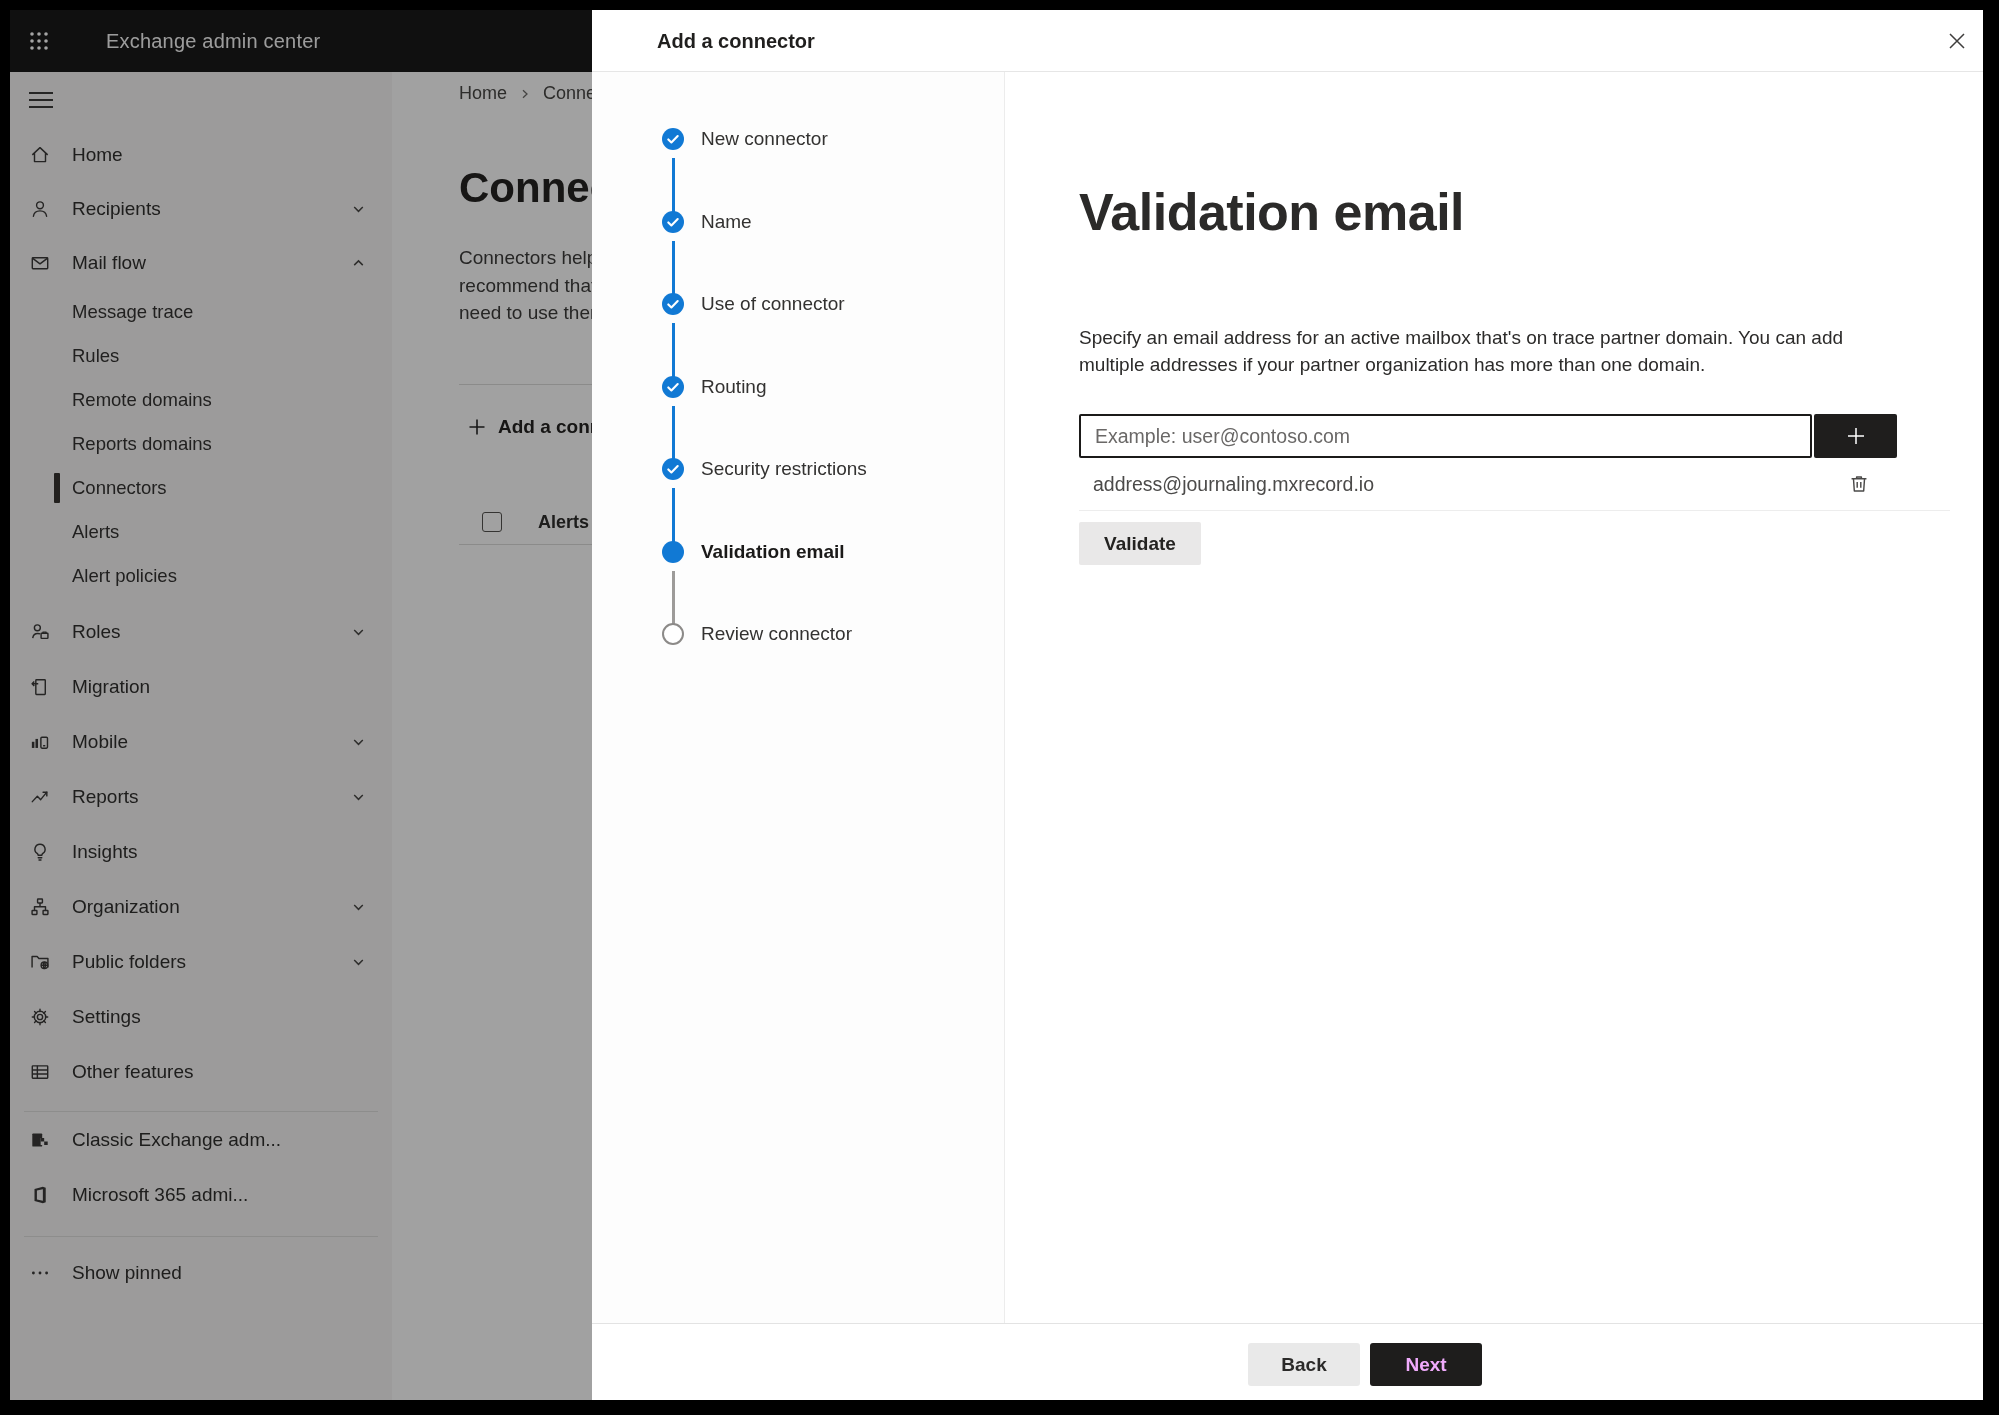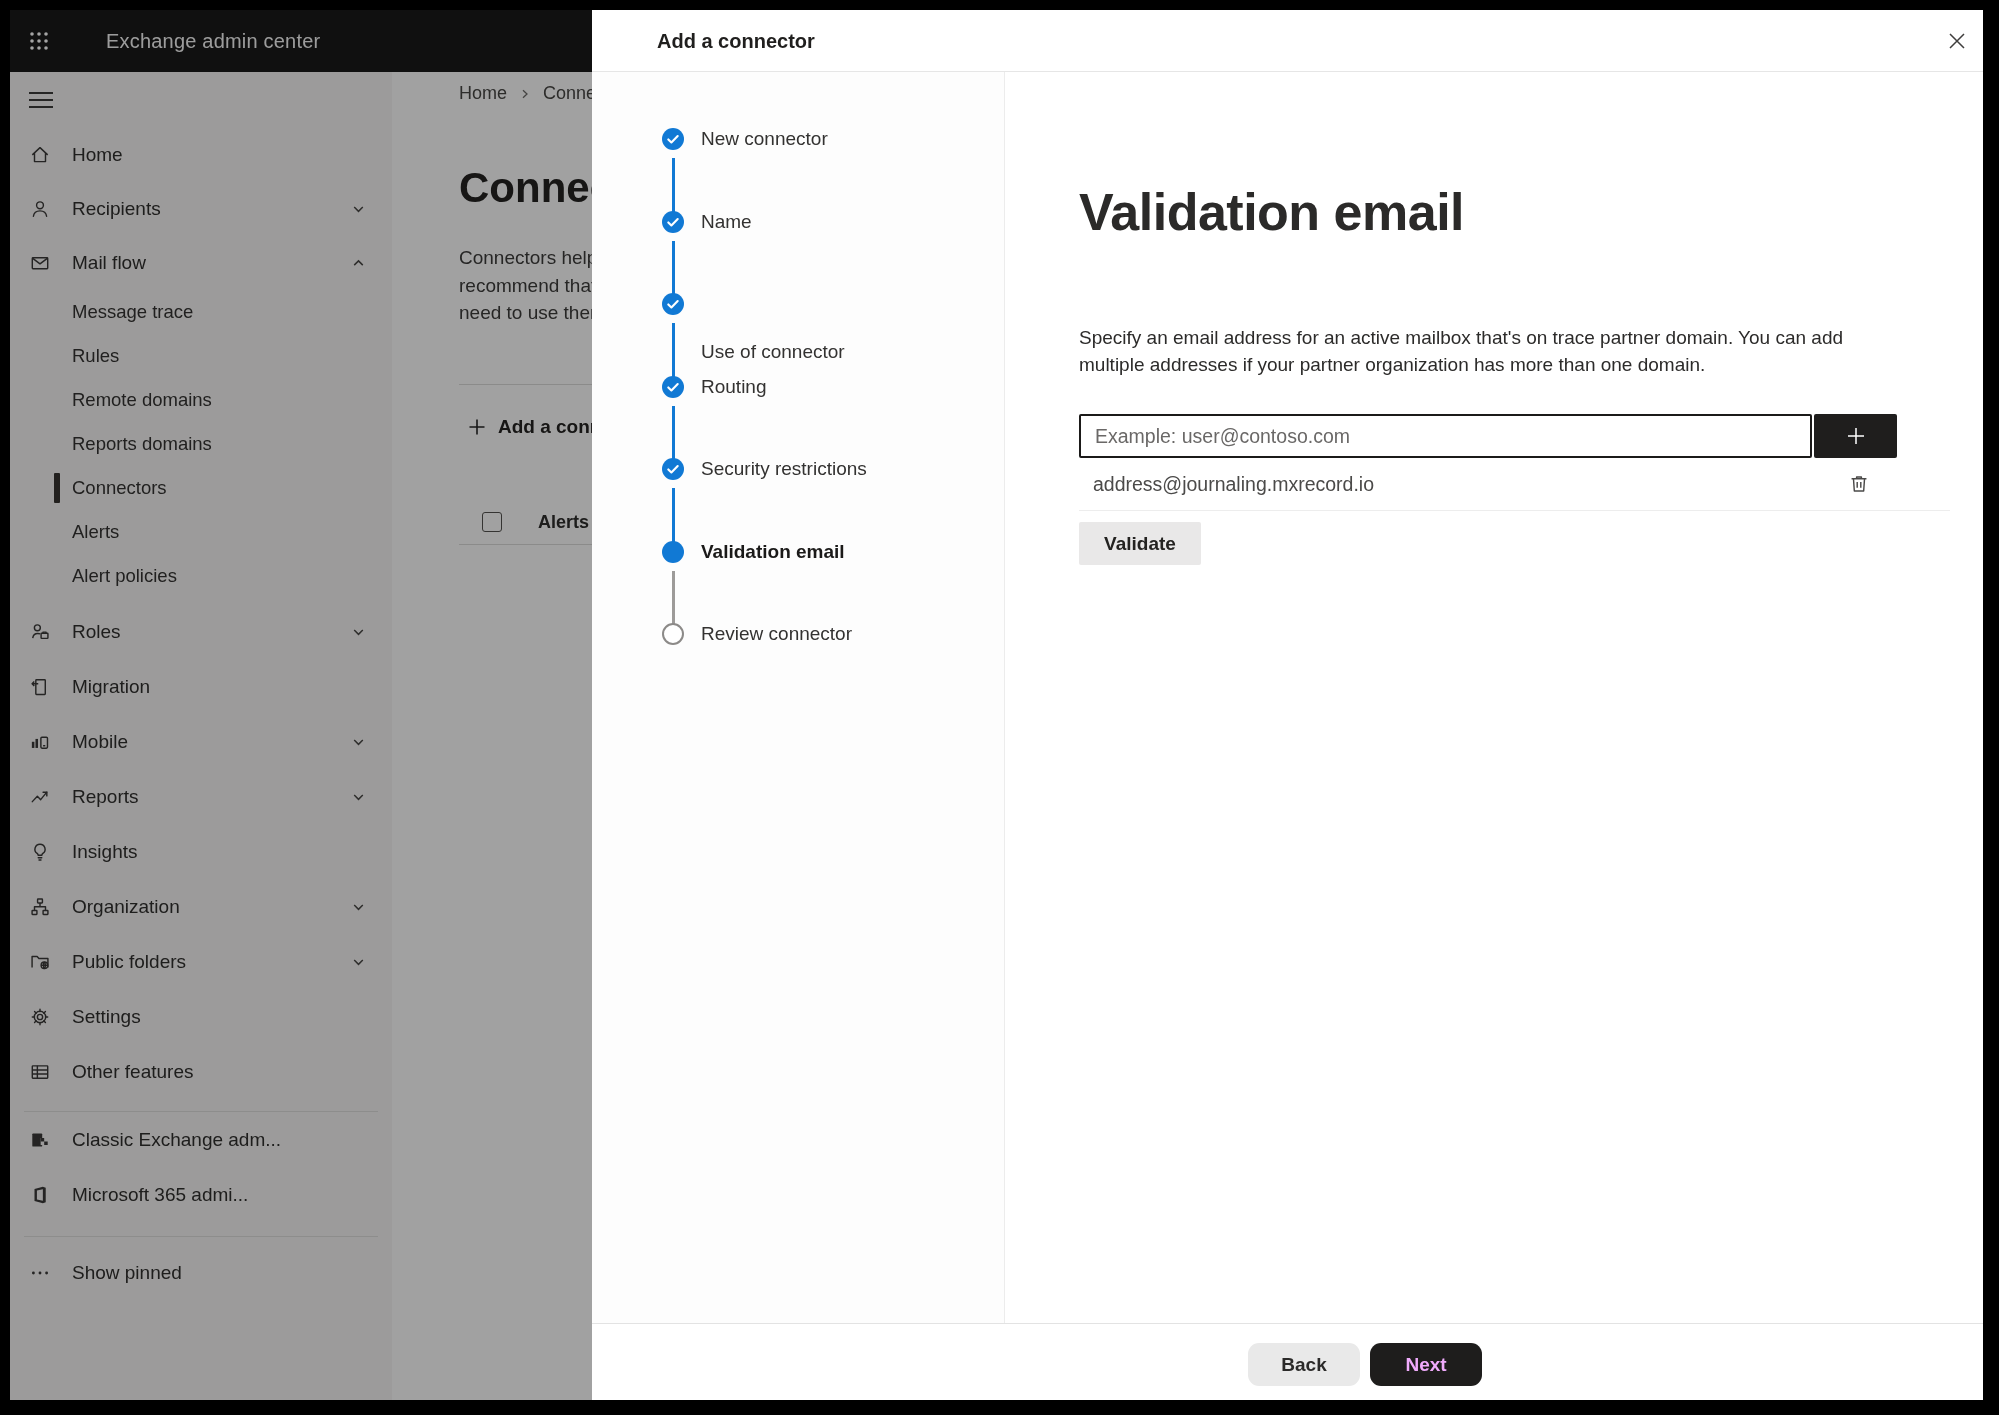--- a/index.html
+++ b/index.html
@@ -93,21 +93,21 @@
   .trash-btn { position:absolute; left:768px; top:10px; width:24px; height:24px; color:#4a4948;
                cursor:pointer; }
   .addr-div { position:absolute; left:0; top:438px; width:871px; height:1px; background:#ededed; }
   .validate-btn { position:absolute; left:0; top:450px; width:122px; height:43px; background:#e9e8e8;
                   border:none; border-radius:2px; font-size:19px; font-weight:bold; color:#242321;
                   cursor:pointer; font-family:"Liberation Sans","DejaVu Sans",sans-serif; }
 
   
   .panel-footer { position:absolute; left:0; right:0; bottom:0; height:77px; background:#fff;
                   border-top:1px solid #e3e3e3; }
-  .btn { position:absolute; top:19px; width:112px; height:43px; border:none; border-radius:11px;
+  .btn { position:absolute; top:19px; width:112px; height:43px; border:none; border-radius:3px;
          font-size:19px; font-weight:bold; cursor:pointer;
          font-family:"Liberation Sans","DejaVu Sans",sans-serif; }
   .btn-back { left:656px; background:#e9e9e9; color:#2b2a29; }
   .btn-next { left:778px; background:#1e1d1c; color:#f0abfc; }
 
   svg { display:block; }
 </style>
 </head>
 <body>
 
@@ -412,21 +412,21 @@
           </svg>
       </div>
       <div class="step-label" style="top:139px;">Name</div>
       <div class="step-line blue" style="top:169px; height:55px;"></div>
 
       <div class="step-circle done" style="top:221px;">
         <svg width="22" height="22" viewBox="0 0 22 22" fill="none" stroke="#fff" stroke-width="2.1" stroke-linecap="round" stroke-linejoin="round">
             <path d="m6.3 11.4 3.1 3.1 6.3-6.5"></path>
           </svg>
       </div>
-      <div class="step-label" style="top:221px;margin-top:48px;">Use of connector</div>
+      <div class="step-label" style="top:221px;">Use of connector</div>
       <div class="step-line blue" style="top:251px; height:56px;"></div>
 
       <div class="step-circle done" style="top:304px;">
         <svg width="22" height="22" viewBox="0 0 22 22" fill="none" stroke="#fff" stroke-width="2.1" stroke-linecap="round" stroke-linejoin="round">
             <path d="m6.3 11.4 3.1 3.1 6.3-6.5"></path>
           </svg>
       </div>
       <div class="step-label" style="top:304px;">Routing</div>
       <div class="step-line blue" style="top:334px; height:55px;"></div>
 

